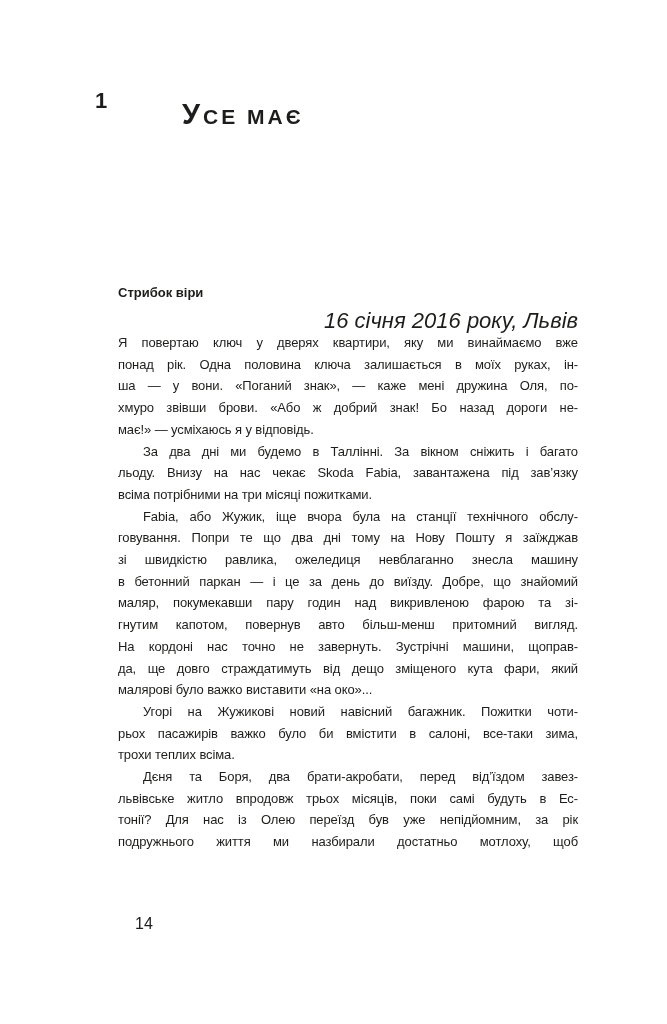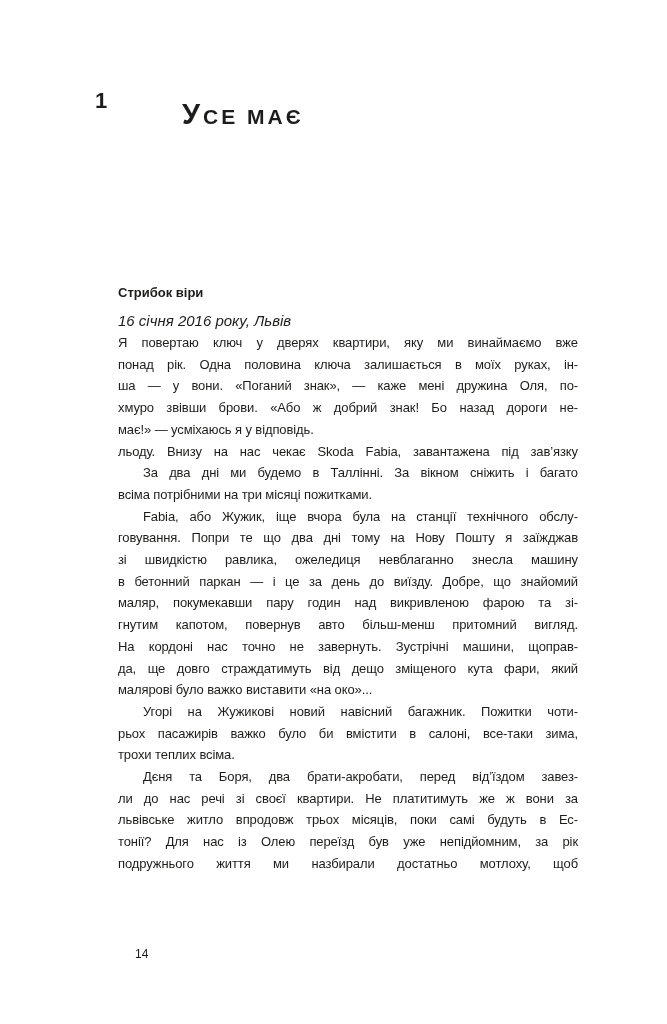--- a/index.html
+++ b/index.html
@@ -49,24 +49,25 @@
     width: 460px;
   }
   .section-heading {
     margin: 0;
     font-size: 13px;
     line-height: 24px;
     font-weight: 700;
   }
   .section-subtitle {
     margin-top: 4px;
-    font-size: 15px;
+    font-size: 22px;
     line-height: 24px;
     font-style: italic;
     font-weight: 400;
+    text-align: right;
   }
   
   .body-text {
     position: absolute;
     left: 118px;
     top: 332px;
     width: 460px;
   }
   .line {
     font-size: 13px;
@@ -79,22 +80,22 @@
   .line.indent {
     padding-left: 25px;
   }
   .line.par-last {
     text-align-last: left;
   }
   
   .page-number {
     position: absolute;
     left: 135px;
-    top: 945px;
-    font-size: 12px;
+    top: 915px;
+    font-size: 16px;
     line-height: 18px;
   }
 </style>
 </head>
 <body>
 
 <div class="page">
 
   <div class="chapter-number">1</div>
 
@@ -106,37 +107,36 @@
     <h2 class="section-heading">Стрибок віри</h2>
     <div class="section-subtitle">16 січня 2016 року, Львів</div>
   </div>
 
   <main class="body-text">
       <div class="line">Я повертаю ключ у дверях квартири, яку ми винаймаємо вже</div>
       <div class="line">понад рік. Одна половина ключа залишається в моїх руках, ін-</div>
       <div class="line">ша — у вони. «Поганий знак», — каже мені дружина Оля, по-</div>
       <div class="line">хмуро звівши брови. «Або ж добрий знак! Бо назад дороги не-</div>
       <div class="line par-last">має!» — усміхаюсь я у відповідь.</div>
+      <div class="line indent">За два дні ми будемо в Таллінні. За вікном сніжить і багато</div>
       <div class="line">льоду. Внизу на нас чекає Skoda Fabia, завантажена під зав’язку</div>
-      <div class="line indent">За два дні ми будемо в Таллінні. За вікном сніжить і багато</div>
       <div class="line par-last">всіма потрібними на три місяці пожитками.</div>
       <div class="line indent">Fabia, або Жужик, іще вчора була на станції технічного обслу-</div>
       <div class="line">говування. Попри те що два дні тому на Нову Пошту я заїжджав</div>
       <div class="line">зі швидкістю равлика, ожеледиця невблаганно знесла машину</div>
       <div class="line">в бетонний паркан — і це за день до виїзду. Добре, що знайомий</div>
       <div class="line">маляр, покумекавши пару годин над викривленою фарою та зі-</div>
       <div class="line">гнутим капотом, повернув авто більш-менш притомний вигляд.</div>
       <div class="line">На кордоні нас точно не завернуть. Зустрічні машини, щоправ-</div>
       <div class="line">да, ще довго страждатимуть від дещо зміщеного кута фари, який</div>
       <div class="line par-last">малярові було важко виставити «на око»...</div>
       <div class="line indent">Угорі на Жужикові новий навісний багажник. Пожитки чоти-</div>
       <div class="line">рьох пасажирів важко було би вмістити в салоні, все-таки зима,</div>
       <div class="line par-last">трохи теплих всіма.</div>
       <div class="line indent">Дєня та Боря, два брати-акробати, перед від’їздом завез-</div>
-      <div class="line">ли до нас речі зі своєї квартири. Не платитимуть же ж вони за</div>
       <div class="line">львівське житло впродовж трьох місяців, поки самі будуть в Ес-</div>
       <div class="line">тонії? Для нас із Олею переїзд був уже непідйомним, за рік</div>
       <div class="line">подружнього життя ми назбирали достатньо мотлоху, щоб</div>
     </main>
 
   <div class="page-number">14</div>
 
 </div>
 
 </body></html>

